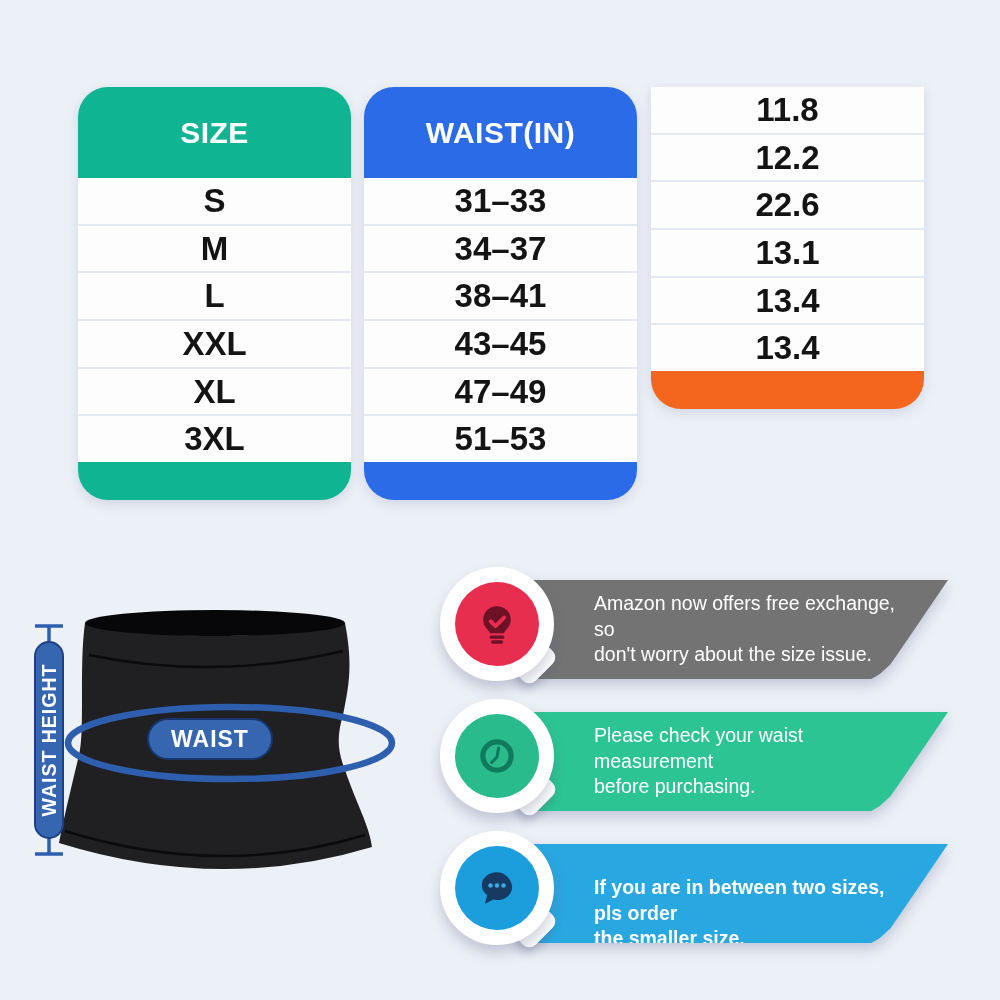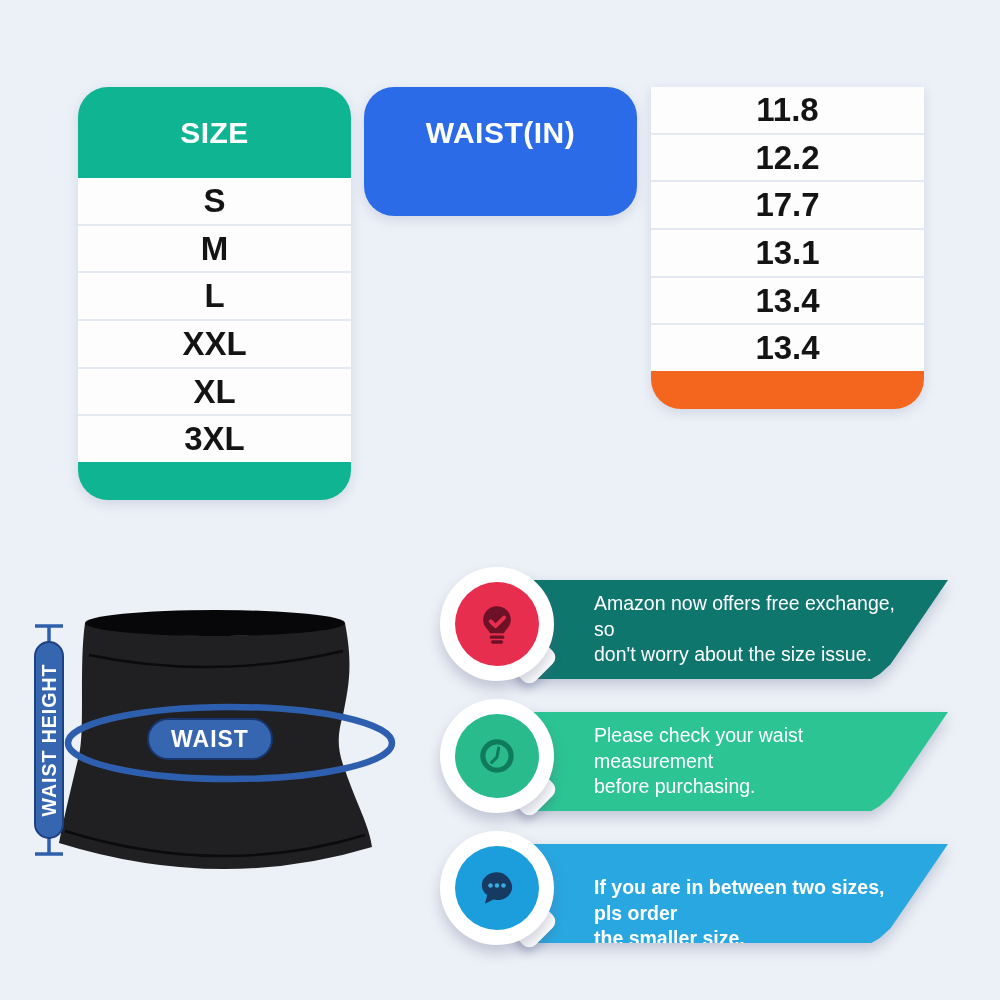--- a/index.html
+++ b/index.html
@@ -24,21 +24,21 @@
   .diagram{position:absolute;left:15px;top:585px;width:440px;height:310px;}
 
   
   .callout{position:absolute;left:440px;width:520px;height:130px;}
   .banner-wrap{position:absolute;left:82px;top:18px;width:426px;height:99px;
        filter:drop-shadow(0 6px 7px rgba(90,100,135,.3));}
   .banner{width:100%;height:100%;display:flex;flex-direction:column;justify-content:center;
        clip-path:polygon(0 0,100% 0,90.5% 60%,86.5% 85%,84% 95%,82% 100%,0 100%);}
   .banner p{margin:0;padding:0 40px 0 72px;color:#fff;font-size:19.5px;line-height:1.32;white-space:pre-line;}
   .banner.bold p{font-weight:bold;margin-top:40px;}
-  .b-red{background:#0f766e;}
+  .b-red{background:#737373;}
   .b-green{background:#2cc493;}
   .b-skyblue{background:#29a7e0;}
 
   .badge{position:absolute;left:0;top:0;width:130px;height:130px;}
   .badge .handle{position:absolute;left:82px;top:80px;width:26px;height:42px;background:#fff;
        border-radius:9px;transform:rotate(45deg);box-shadow:3px 5px 8px rgba(90,100,135,.3);}
   .badge .ring{position:absolute;left:0;top:5px;width:114px;height:114px;border-radius:50%;background:#fff;
        box-shadow:0 8px 13px rgba(85,95,130,.28);}
   .badge .disc{position:absolute;left:15px;top:20px;width:84px;height:84px;border-radius:50%;
        display:flex;align-items:center;justify-content:center;}
@@ -63,28 +63,36 @@
       <div class="cell">XL</div>
       <div class="cell">3XL</div>
     </div>
     <div class="col-footer c-green"></div>
   </div>
 
   <div class="col" style="left:364px">
     <div class="col-header c-blue">
       <span>WAIST(IN)</span>
     </div>
+    <div class="col-body">
+      <div class="cell">31–33</div>
+      <div class="cell">34–37</div>
+      <div class="cell">38–41</div>
+      <div class="cell">43–45</div>
+      <div class="cell">47–49</div>
+      <div class="cell">51–53</div>
+    </div>
     <div class="col-footer c-blue"></div>
   </div>
 
   <div class="col" style="left:651px">
     <div class="col-body">
       <div class="cell">11.8</div>
       <div class="cell">12.2</div>
-      <div class="cell">17.7</div>
+      <div class="cell">22.6</div>
       <div class="cell">13.1</div>
       <div class="cell">13.4</div>
       <div class="cell">13.4</div>
     </div>
     <div class="col-footer c-orange"></div>
   </div>
 
   <div class="diagram">
     <svg width="440" height="310" viewBox="0 0 440 310">
 

